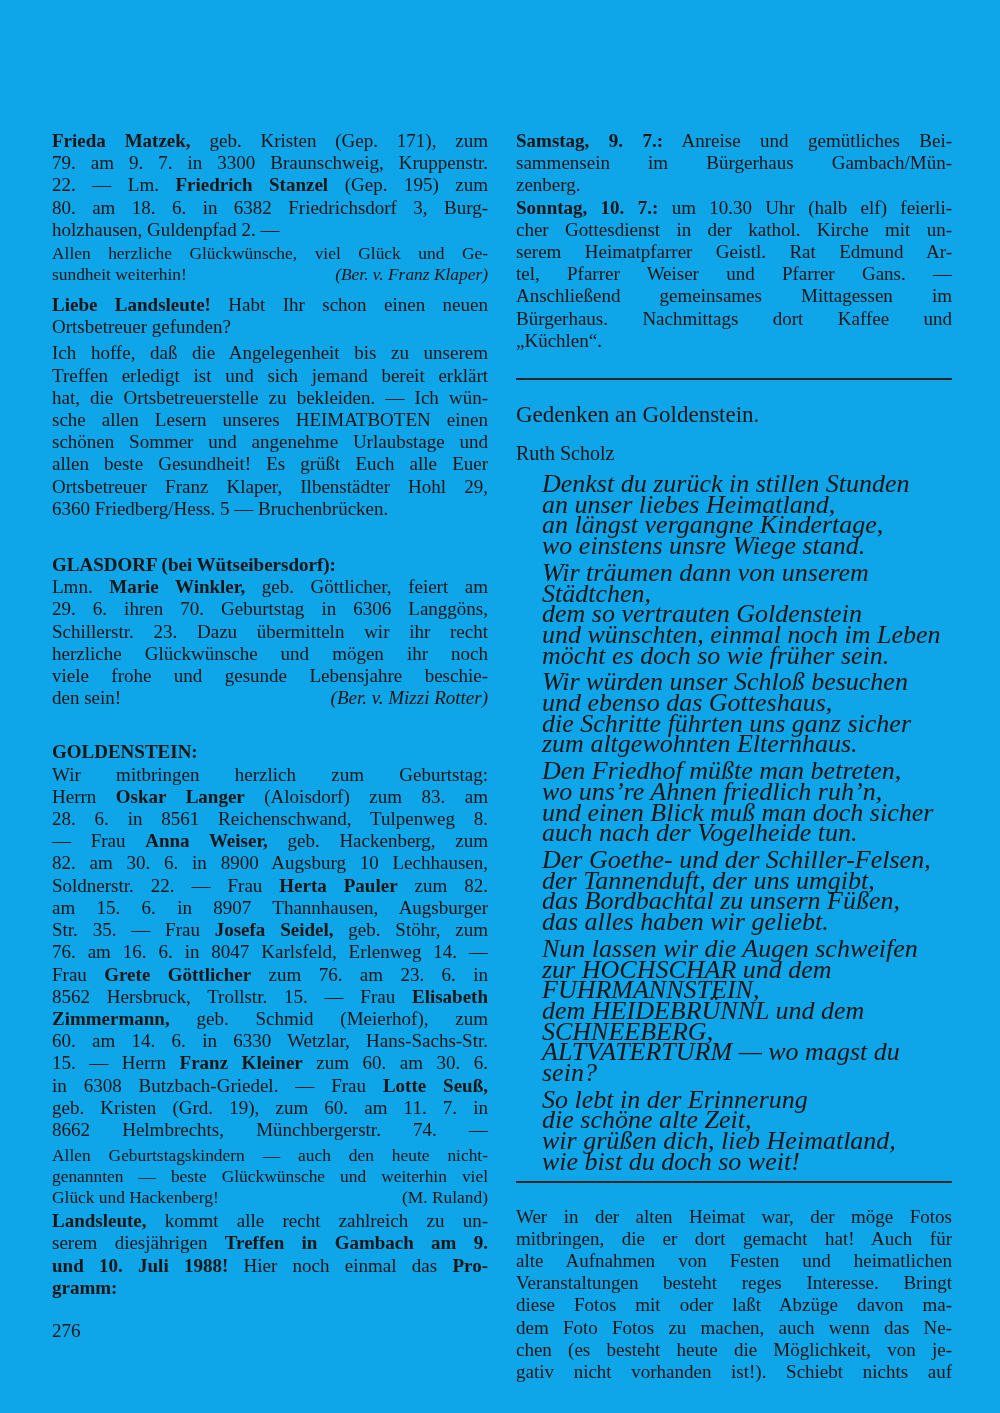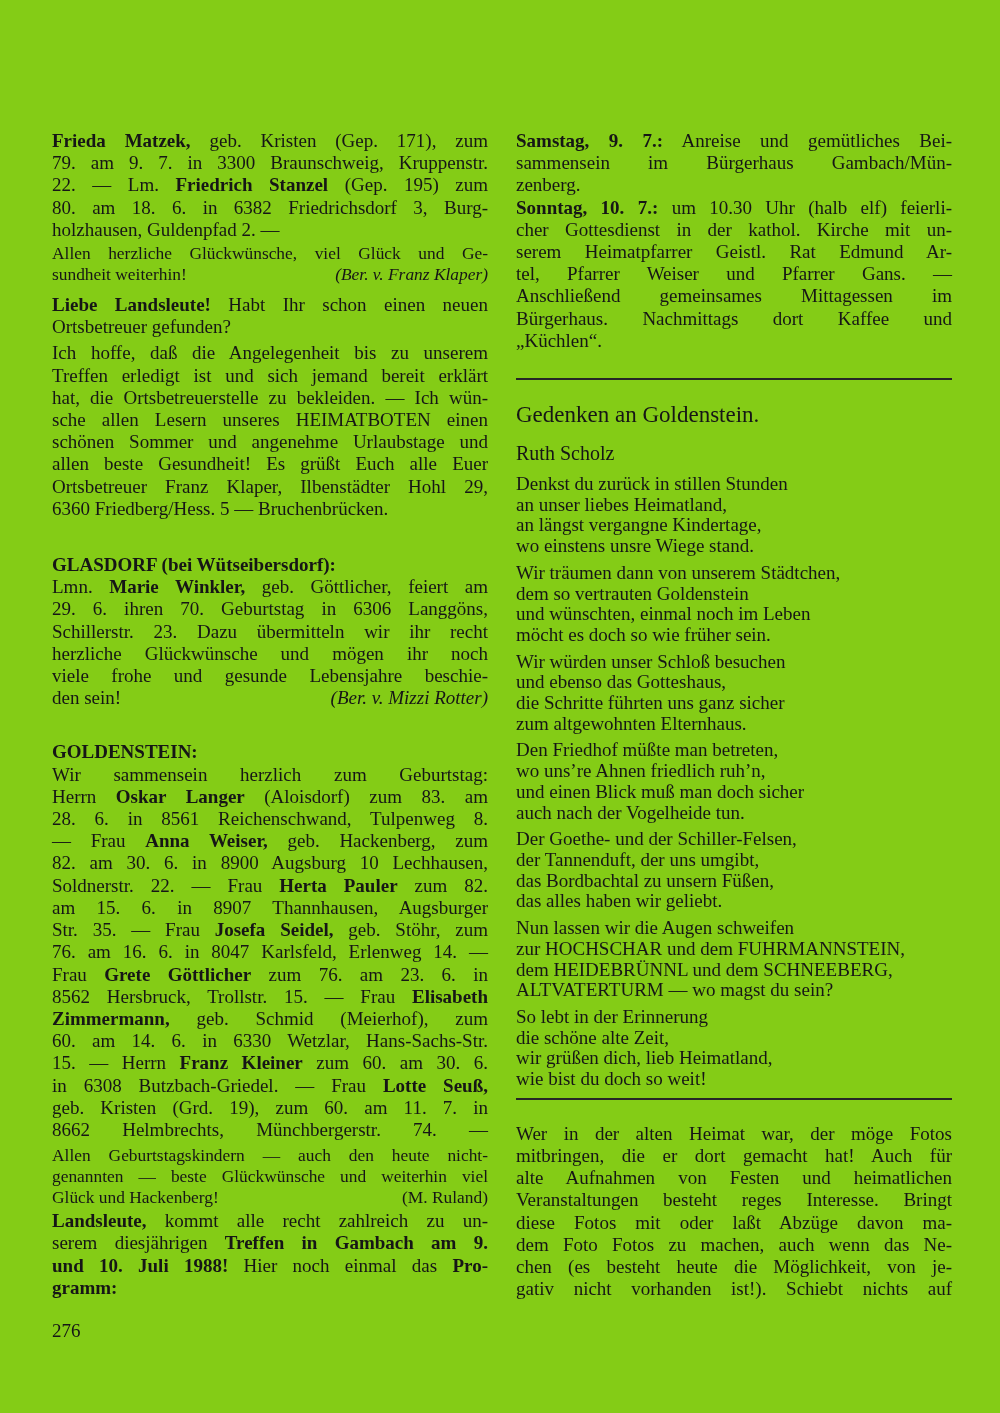--- a/index.html
+++ b/index.html
@@ -1,39 +1,39 @@
 <!DOCTYPE html>
 <html lang="de"><head>
 <meta charset="utf-8">
 <style>
   html,body{margin:0;padding:0;background:#fbfbf9;}
   .page{
     position:relative;
     width:1000px;height:1413px;
-    background:#84cc16;
+    background:#0ea5e9;
     color:#161616;
     font-family:"Liberation Serif","DejaVu Serif",serif;
     overflow:hidden;
   }
   .col{position:absolute;top:130px;}
   .col-left{left:52px;width:436px;}
   .col-right{left:516px;width:436px;}
   .para{margin:0;}
   .para.body{font-size:19px;line-height:22.2px;}
   .para.small{font-size:17.4px;line-height:21px;}
   .ln{min-height:1em;}
   .jl{text-align:justify;text-align-last:justify;}
   .ll{text-align:left;}
   .sl{display:flex;justify-content:space-between;align-items:center;}
   .b{font-weight:700;}
   .i{font-style:italic;}
   .rule{border-top:2px solid #262626;height:0;width:100%;}
   .title-heading{font-size:23px;font-weight:400;line-height:26px;}
   .byline{font-size:20px;line-height:24px;}
-  .poem{font-size:19px;}
+  .poem{font-size:26px;font-style:italic;margin-left:26px;}
   .stanza{margin:0 0 6px 0;}
   .stanza:last-child{margin-bottom:0;}
   .pline{line-height:20.7px;}
   .pagenum{
     position:absolute;left:52px;top:1320px;
     font-size:19px;line-height:22px;
   }
 </style>
 </head>
 <body>
@@ -75,21 +75,21 @@
         <div class="ln jl"><span>Schillerstr. 23. Dazu übermitteln wir ihr recht</span></div>
         <div class="ln jl"><span>herzliche Glückwünsche und mögen ihr noch</span></div>
         <div class="ln jl"><span>viele frohe und gesunde Lebensjahre beschie-</span></div>
         <div class="ln sl">
           <span><span>den sein!</span></span>
           <span><span class="i">(Ber. v. Mizzi Rotter)</span></span>
         </div>
       </div>
       <div class="para body" style="margin-top: 32px;">
         <div class="ln ll"><span class="b">GOLDENSTEIN:</span></div>
-        <div class="ln jl"><span>Wir sammensein herzlich zum Geburtstag:</span></div>
+        <div class="ln jl"><span>Wir mitbringen herzlich zum Geburtstag:</span></div>
         <div class="ln jl"><span>Herrn </span><span class="b">Oskar Langer</span><span> (Aloisdorf) zum 83. am</span></div>
         <div class="ln jl"><span>28. 6. in 8561 Reichenschwand, Tulpenweg 8.</span></div>
         <div class="ln jl"><span>— Frau </span><span class="b">Anna Weiser,</span><span> geb. Hackenberg, zum</span></div>
         <div class="ln jl"><span>82. am 30. 6. in 8900 Augsburg 10 Lechhausen,</span></div>
         <div class="ln jl"><span>Soldnerstr. 22. — Frau </span><span class="b">Herta Pauler</span><span> zum 82.</span></div>
         <div class="ln jl"><span>am 15. 6. in 8907 Thannhausen, Augsburger</span></div>
         <div class="ln jl"><span>Str. 35. — Frau </span><span class="b">Josefa Seidel,</span><span> geb. Stöhr, zum</span></div>
         <div class="ln jl"><span>76. am 16. 6. in 8047 Karlsfeld, Erlenweg 14. —</span></div>
         <div class="ln jl"><span>Frau </span><span class="b">Grete Göttlicher</span><span> zum 76. am 23. 6. in</span></div>
         <div class="ln jl"><span>8562 Hersbruck, Trollstr. 15. — Frau </span><span class="b">Elisabeth</span></div>

